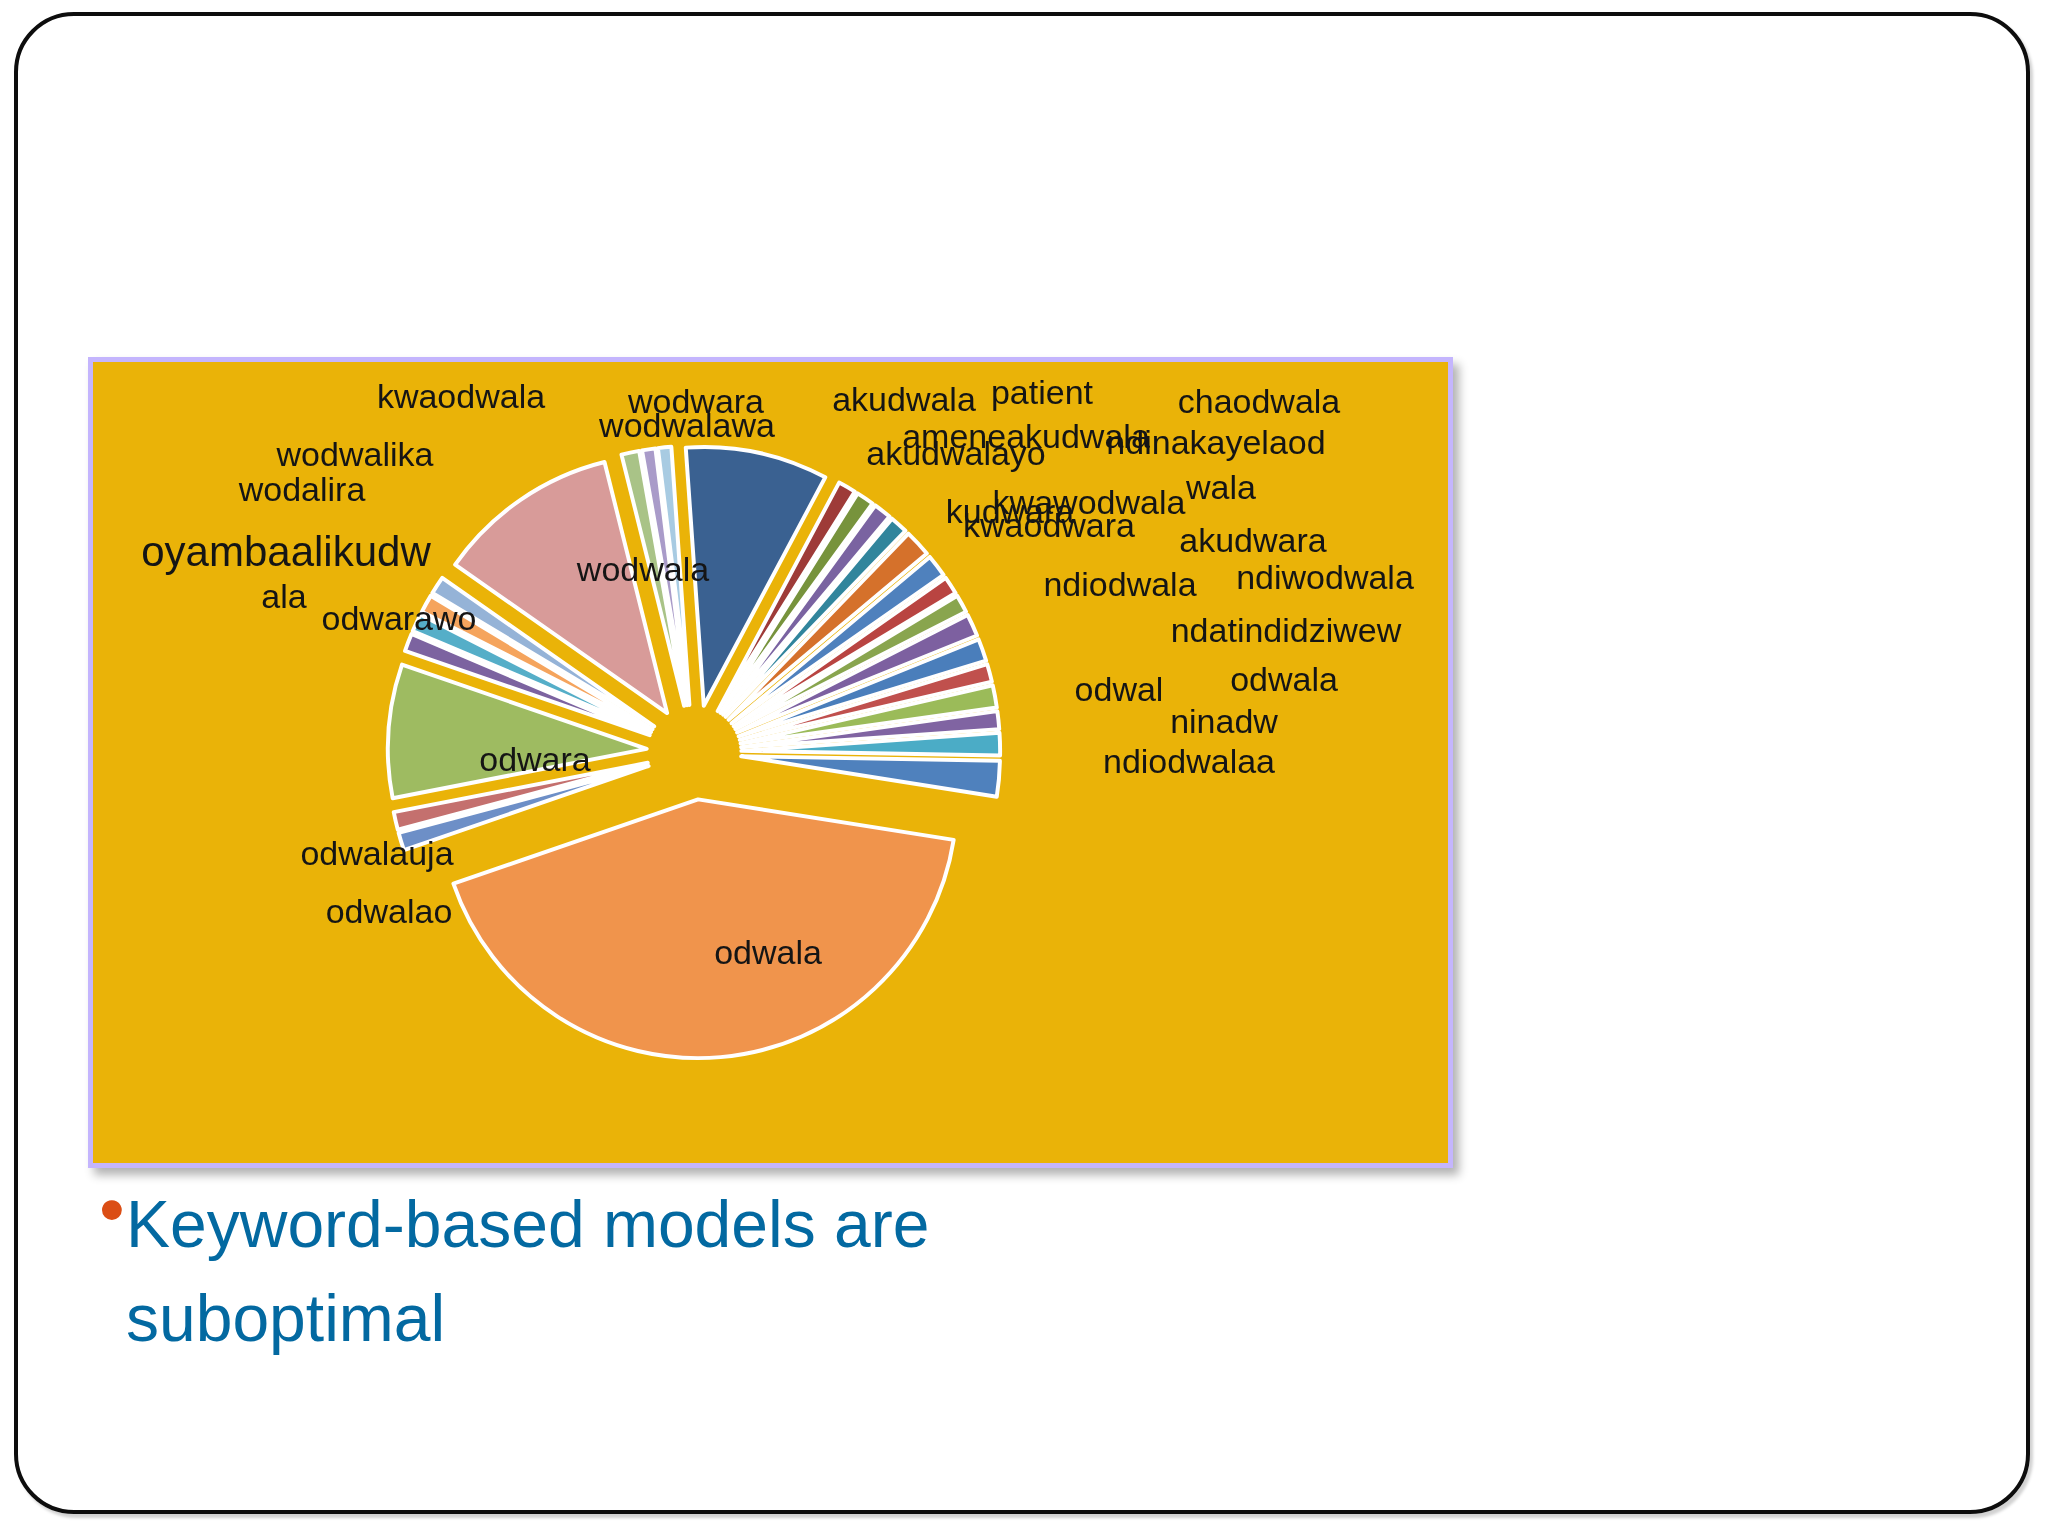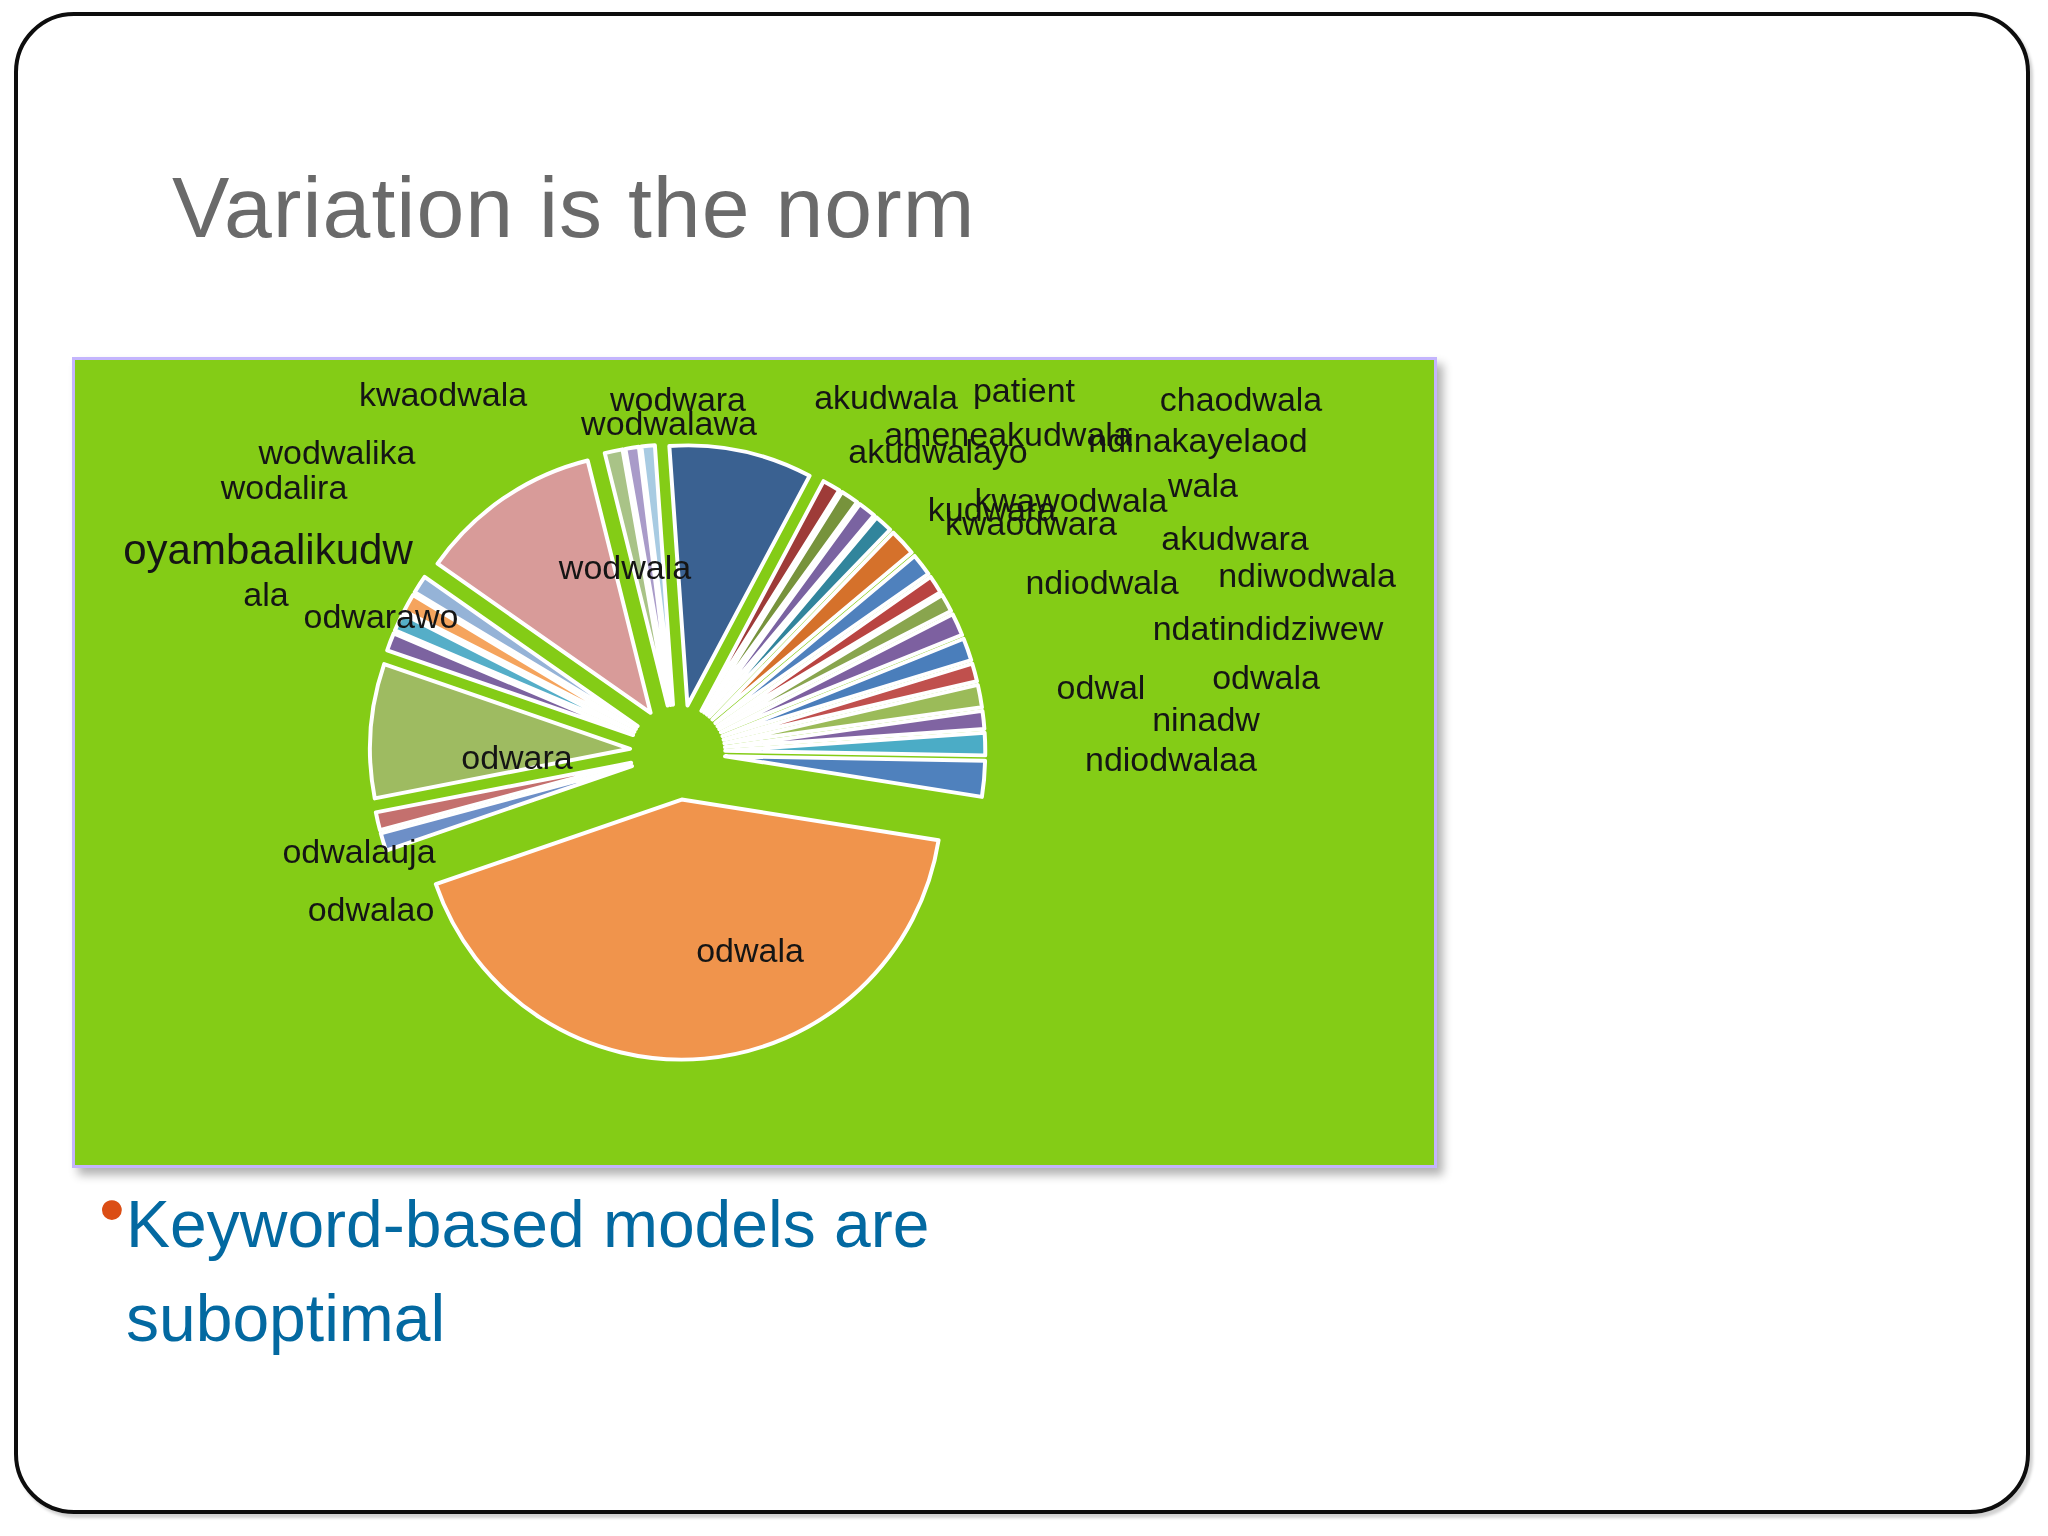--- a/index.html
+++ b/index.html
@@ -7,40 +7,39 @@
               font-family:"Liberation Sans", sans-serif; }
   .slide { position:relative; width:2048px; height:1536px; background:#ffffff; }
 
   .slide-frame { position:absolute; left:14px; top:12px; right:18px; bottom:22px;
                  border:4px solid #0d0d0d; border-radius:60px;
                  box-shadow:3px 4px 3px rgba(0,0,0,0.18); pointer-events:none; }
 
   .title { position:absolute; left:172px; top:158px; font-size:86px; font-weight:400;
            color:#6a6a6a; letter-spacing:1px; white-space:nowrap; }
 
-  .chart-box { position:absolute; background:#84cc16; border:3px solid #c4b5fd;
-               box-shadow:6px 7px 9px rgba(0,0,0,0.30); }
+  .chart-box { position:absolute; background:#eab308; border:5px solid #c4b5fd;
+               box-shadow:6px 7px 9px rgba(0,0,0,0.30);margin-left:16px; }
   .chart1 { left:72px; top:357px; width:1365px; height:811px; z-index:1; }
   .chart2 { left:1273px; top:687px; width:719px; height:785px; z-index:2; }
   .chart-box svg { position:absolute; left:0; top:0; width:100%; height:100%; }
   .labels { position:absolute; left:0; top:0; right:0; bottom:0; }
   .plabel { position:absolute; transform:translate(-50%,-50%); white-space:nowrap;
             color:#151515; line-height:1.05; }
 
   .bullet { position:absolute; left:98px; top:1178px; width:860px; }
   .bullet .dot { position:absolute; left:0; top:6px; font-size:46px; line-height:46px; }
   .bullet .bullet-text { display:block; margin-left:28px; font-size:66px; line-height:1.42;
                          color:#0369a1; }
 </style>
 </head>
 <body>
 
 <div class="slide">
 
-  <h1 class="title">Variation is the norm</h1>
 
   <div class="chart-box chart1">
     <svg id="pie1" viewBox="0 0 1365 811">
         <path d="M 595.02 348.05 L 531.64 93.83 A 262 262 0 0 1 549.52 90.03 Z" fill="#A9C387" stroke="#ffffff" stroke-width="4" stroke-linejoin="round"></path>
         <path d="M 597.91 347.53 L 552.41 89.51 A 262 262 0 0 1 565.98 87.48 Z" fill="#A99BC9" stroke="#ffffff" stroke-width="4" stroke-linejoin="round"></path>
         <path d="M 600.40 347.22 L 568.47 87.17 A 262 262 0 0 1 582.12 85.86 Z" fill="#A8CBE2" stroke="#ffffff" stroke-width="4" stroke-linejoin="round"></path>
         <path d="M 614.98 348.05 L 596.70 86.69 A 262 262 0 0 1 737.98 116.72 Z" fill="#3A6191" stroke="#ffffff" stroke-width="4" stroke-linejoin="round"></path>
         <path d="M 629.00 353.43 L 752.00 122.10 A 262 262 0 0 1 767.84 131.24 Z" fill="#9E3B38" stroke="#ffffff" stroke-width="4" stroke-linejoin="round"></path>
         <path d="M 631.84 355.21 L 770.68 133.02 A 262 262 0 0 1 785.84 143.24 Z" fill="#77933C" stroke="#ffffff" stroke-width="4" stroke-linejoin="round"></path>
         <path d="M 634.55 357.18 L 788.55 145.21 A 262 262 0 0 1 802.96 156.47 Z" fill="#7A63A1" stroke="#ffffff" stroke-width="4" stroke-linejoin="round"></path>

